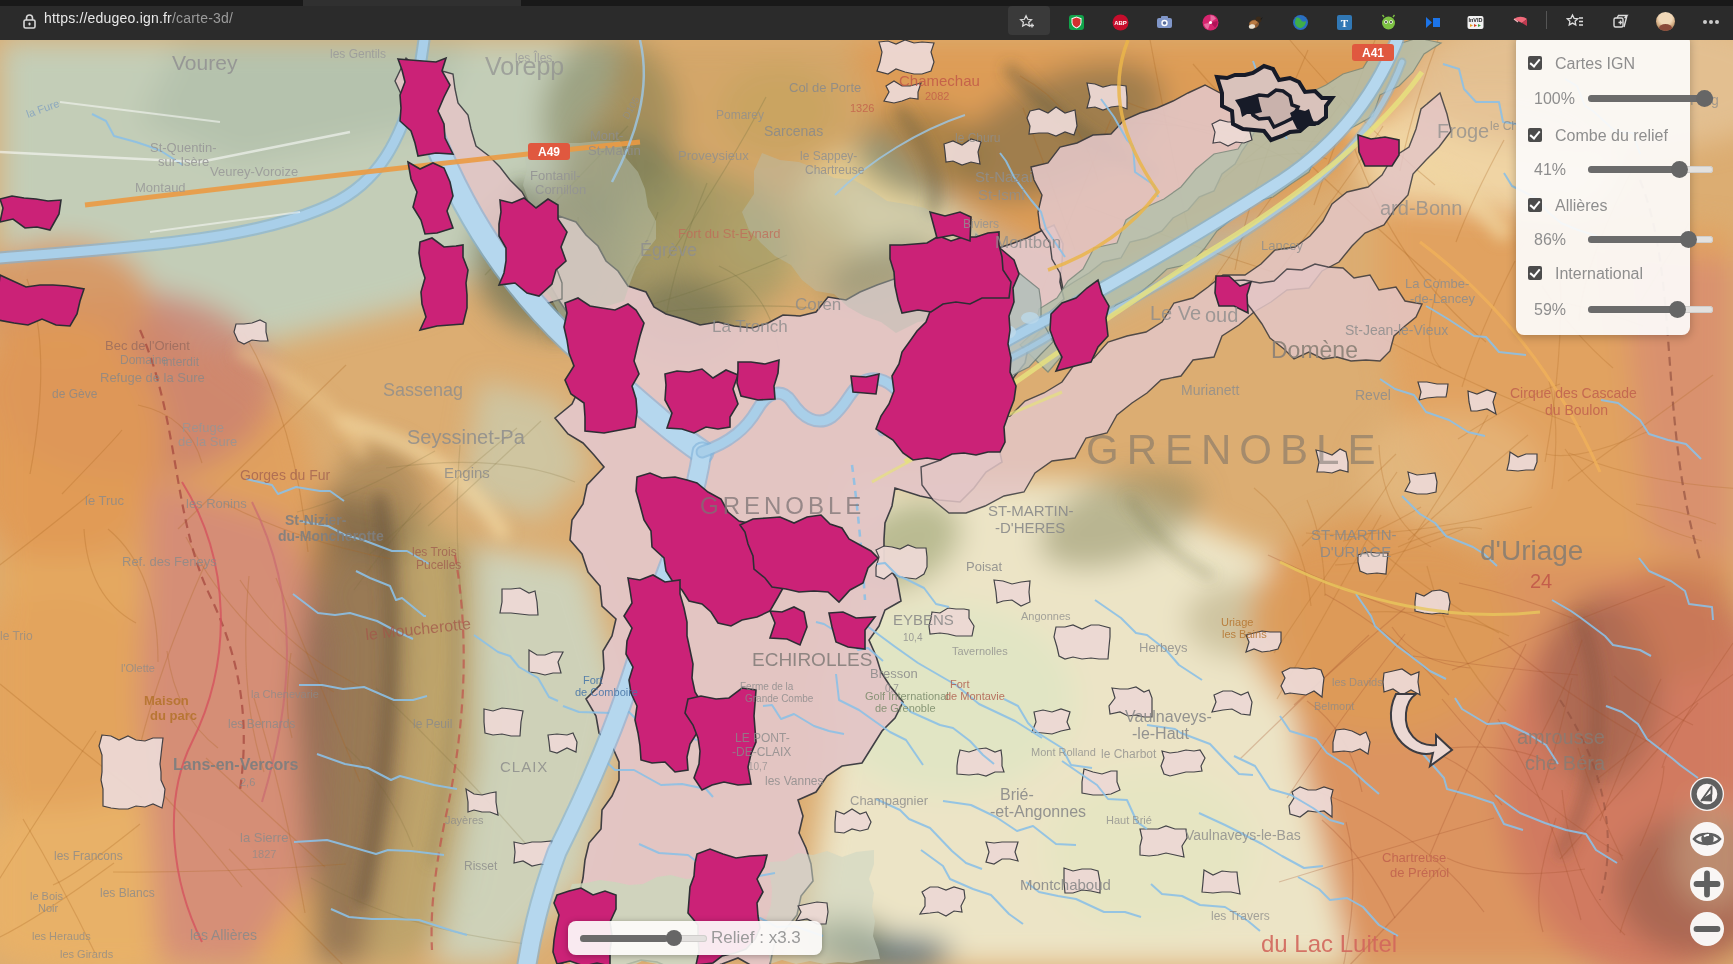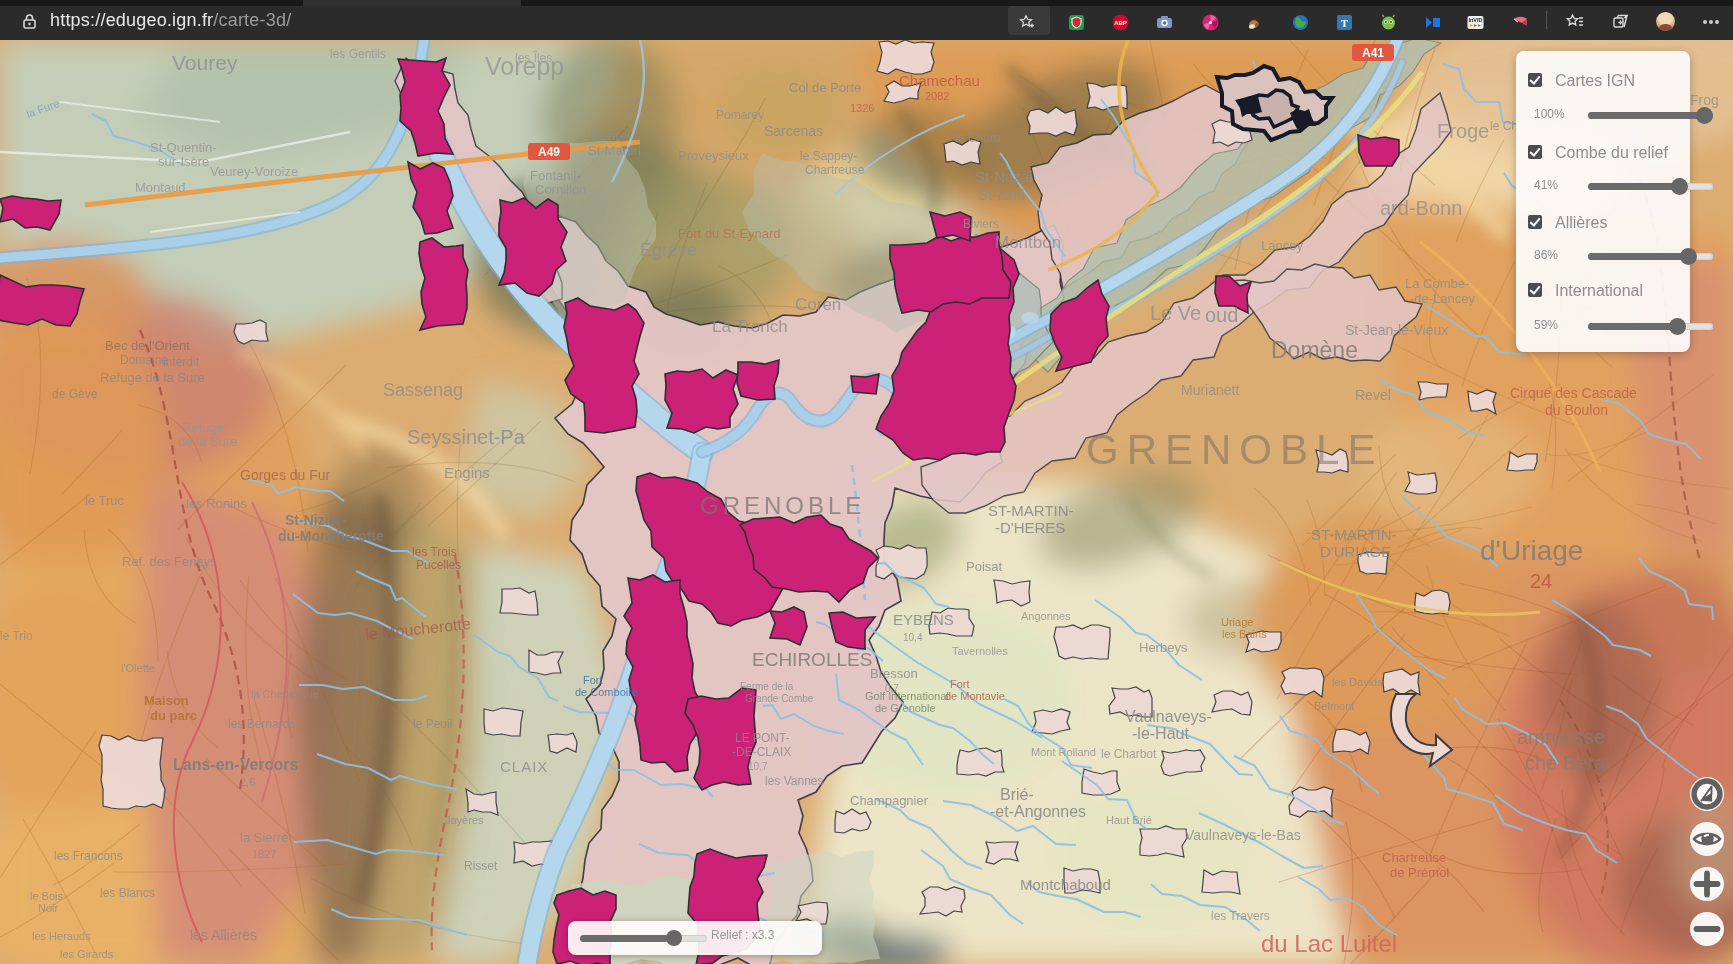--- a/index.html
+++ b/index.html
@@ -1,23 +1,23 @@
 <!DOCTYPE html>
 <html><head><meta charset="utf-8"><style>
 *{margin:0;padding:0;box-sizing:border-box}
 body{width:1733px;height:964px;overflow:hidden;position:relative;font-family:"Liberation Sans",sans-serif;background:#dcad72}
 #topbar{position:absolute;top:0;left:0;width:1733px;height:40px;background:#2b2b2b;z-index:10}
 #tabstrip{position:absolute;top:0;left:0;width:1733px;height:6px;background:#191919}
 #tabstrip .lt{position:absolute;left:303px;top:0;width:218px;height:6px;background:#303030}
 .ico{position:absolute;top:14px;width:17px;height:17px}
-#panel{position:absolute;left:1516px;top:51px;width:174px;height:301px;background:rgba(252,251,250,0.93);border-radius:8px;box-shadow:0 2px 10px rgba(0,0,0,0.25);z-index:5}
+#panel{position:absolute;left:1516px;top:34px;width:174px;height:301px;background:rgba(252,251,250,0.93);border-radius:8px;box-shadow:0 2px 10px rgba(0,0,0,0.25);z-index:5}
 .cb{position:absolute;width:14px;height:14px;background:#4c4c4c;border-radius:2px}
 .cb:after{content:"";position:absolute;left:4px;top:1px;width:4px;height:8px;border:solid #fff;border-width:0 2px 2px 0;transform:rotate(40deg)}
 .plabel{position:absolute;font-size:16px;color:#8e8e8e}
-.pct{position:absolute;font-size:12px;color:#8e8e8e}
+.pct{position:absolute;font-size:16px;color:#8e8e8e}
 .track{position:absolute;left:72px;width:125px;height:7px;border-radius:4px;background:#e3e1df;box-shadow:inset 0 0 0 1px #d0cecc}
 .fill{position:absolute;left:0;top:0;height:7px;border-radius:4px;background:#6b6b6b}
 .thumb{position:absolute;width:17px;height:17px;border-radius:50%;background:#666;top:-5px}
 #pill{position:absolute;left:568px;top:921px;width:254px;height:34px;background:rgba(253,252,251,0.92);border-radius:8px;box-shadow:0 1px 6px rgba(0,0,0,0.3);z-index:5}
 .rbtn{position:absolute;left:1690px;width:34px;height:34px;border-radius:50%;background:rgba(252,252,252,0.95);z-index:5}
 </style></head><body>
 <svg width="1733" height="924" viewBox="0 40 1733 924" style="position:absolute;top:40px;left:0">
     <defs>
       <filter id="tb" x="-20%" y="-20%" width="140%" height="140%">
         <feGaussianBlur stdDeviation="14"></feGaussianBlur>
@@ -533,21 +533,21 @@
   </svg>
 <div id="topbar">
  <div id="tabstrip">
       <div class="lt"></div>
     </div>
  <svg class="ico" style="left:21px;top:13px" viewBox="0 0 17 17">
       <rect x="3" y="7" width="11" height="8" rx="1.5" fill="none" stroke="#d8d8d8" stroke-width="1.6"></rect>
       <path d="M5.5 7 V5 a3 3 0 0 1 6 0 V7" fill="none" stroke="#d8d8d8" stroke-width="1.6"></path>
       <rect x="7.5" y="9.5" width="2" height="3" rx="1" fill="#d8d8d8"></rect>
     </svg>
- <div style="position:absolute;left:50px;top:10px;font-size:18px;color:#e8e8e8;letter-spacing:0.2px">https://edugeo.ign.fr<span style="color:#9b9b9b">/carte-3d/</span></div>
+ <div style="position:absolute;left:44px;top:10px;font-size:14px;color:#e8e8e8;letter-spacing:0.2px">https://edugeo.ign.fr<span style="color:#9b9b9b">/carte-3d/</span></div>
  <div style="position:absolute;left:1008px;top:6px;width:42px;height:29px;background:#3a3a3a;border-radius:4px"></div>
  <svg class="ico" style="left:1019px;top:14px;width:15px;height:15px" viewBox="0 0 17 17">
       <path d="M8 2 l1.9 4 4.3 .5 -3.2 2.9 .85 4.2 -3.85-2.1 -3.85 2.1 .85-4.2 -3.2-2.9 4.3-.5 Z" fill="none" stroke="#dadada" stroke-width="1.4"></path>
       <path d="M12.5 13 h4.5 M14.75 10.75 v4.5" stroke="#dadada" stroke-width="1.5"></path>
     </svg>
  <svg class="ico" style="left:1068px" viewBox="0 0 17 17">
       <rect x="1" y="1" width="15" height="15" rx="3" fill="#11a24a"></rect>
       <path d="M8.5 2.5 l5 1.7 v4.3 c0 3.2-2.2 4.8-5 6 c-2.8-1.2-5-2.8-5-6 v-4.3 z" fill="#fff"></path>
       <path d="M8.5 3.5 l4 1.4 v3.6 c0 2.6-1.7 3.9-4 4.9 c-2.3-1-4-2.3-4-4.9 v-3.6 z" fill="#d32f2f"></path>
     </svg>
@@ -652,21 +652,21 @@
       <div class="fill" style="width:89px"></div>
       <div class="thumb" style="left:81px"></div>
     </div>
 </div>
 
 <div id="pill">
  <div class="track" style="left:12px;top:14px;width:127px">
       <div class="fill" style="width:88px"></div>
       <div class="thumb" style="left:86px;width:16px;height:16px;top:-5px"></div>
     </div>
- <div style="position:absolute;left:143px;top:7px;font-size:12px;color:#9a9a9a">Relief : x3.3</div>
+ <div style="position:absolute;left:143px;top:7px;font-size:17px;color:#9a9a9a">Relief : x3.3</div>
 </div>
 
 <div class="rbtn" style="top:777px"><svg width="34" height="34" viewBox="0 0 34 34">
       <circle cx="17" cy="17" r="13" fill="none" stroke="#606060" stroke-width="5.4"></circle>
       <path d="M11.5 23.5 L21.5 9.5 L21.5 17 Z" fill="none" stroke="#5a5a5a" stroke-width="1.9" stroke-linejoin="round"></path>
       <path d="M11.5 23.5 L21.5 17 L21.5 24 Z" fill="#5a5a5a" stroke="#5a5a5a" stroke-width="1.2" stroke-linejoin="round"></path>
     </svg></div>
 <div class="rbtn" style="top:822px"><svg width="34" height="34" viewBox="0 0 34 34">
       <path d="M4 17 C9 10.5 25 10.5 30 17 C25 23.5 9 23.5 4 17 Z" fill="none" stroke="#606060" stroke-width="2.6"></path>
       <circle cx="17.5" cy="17" r="6.2" fill="#606060"></circle>

